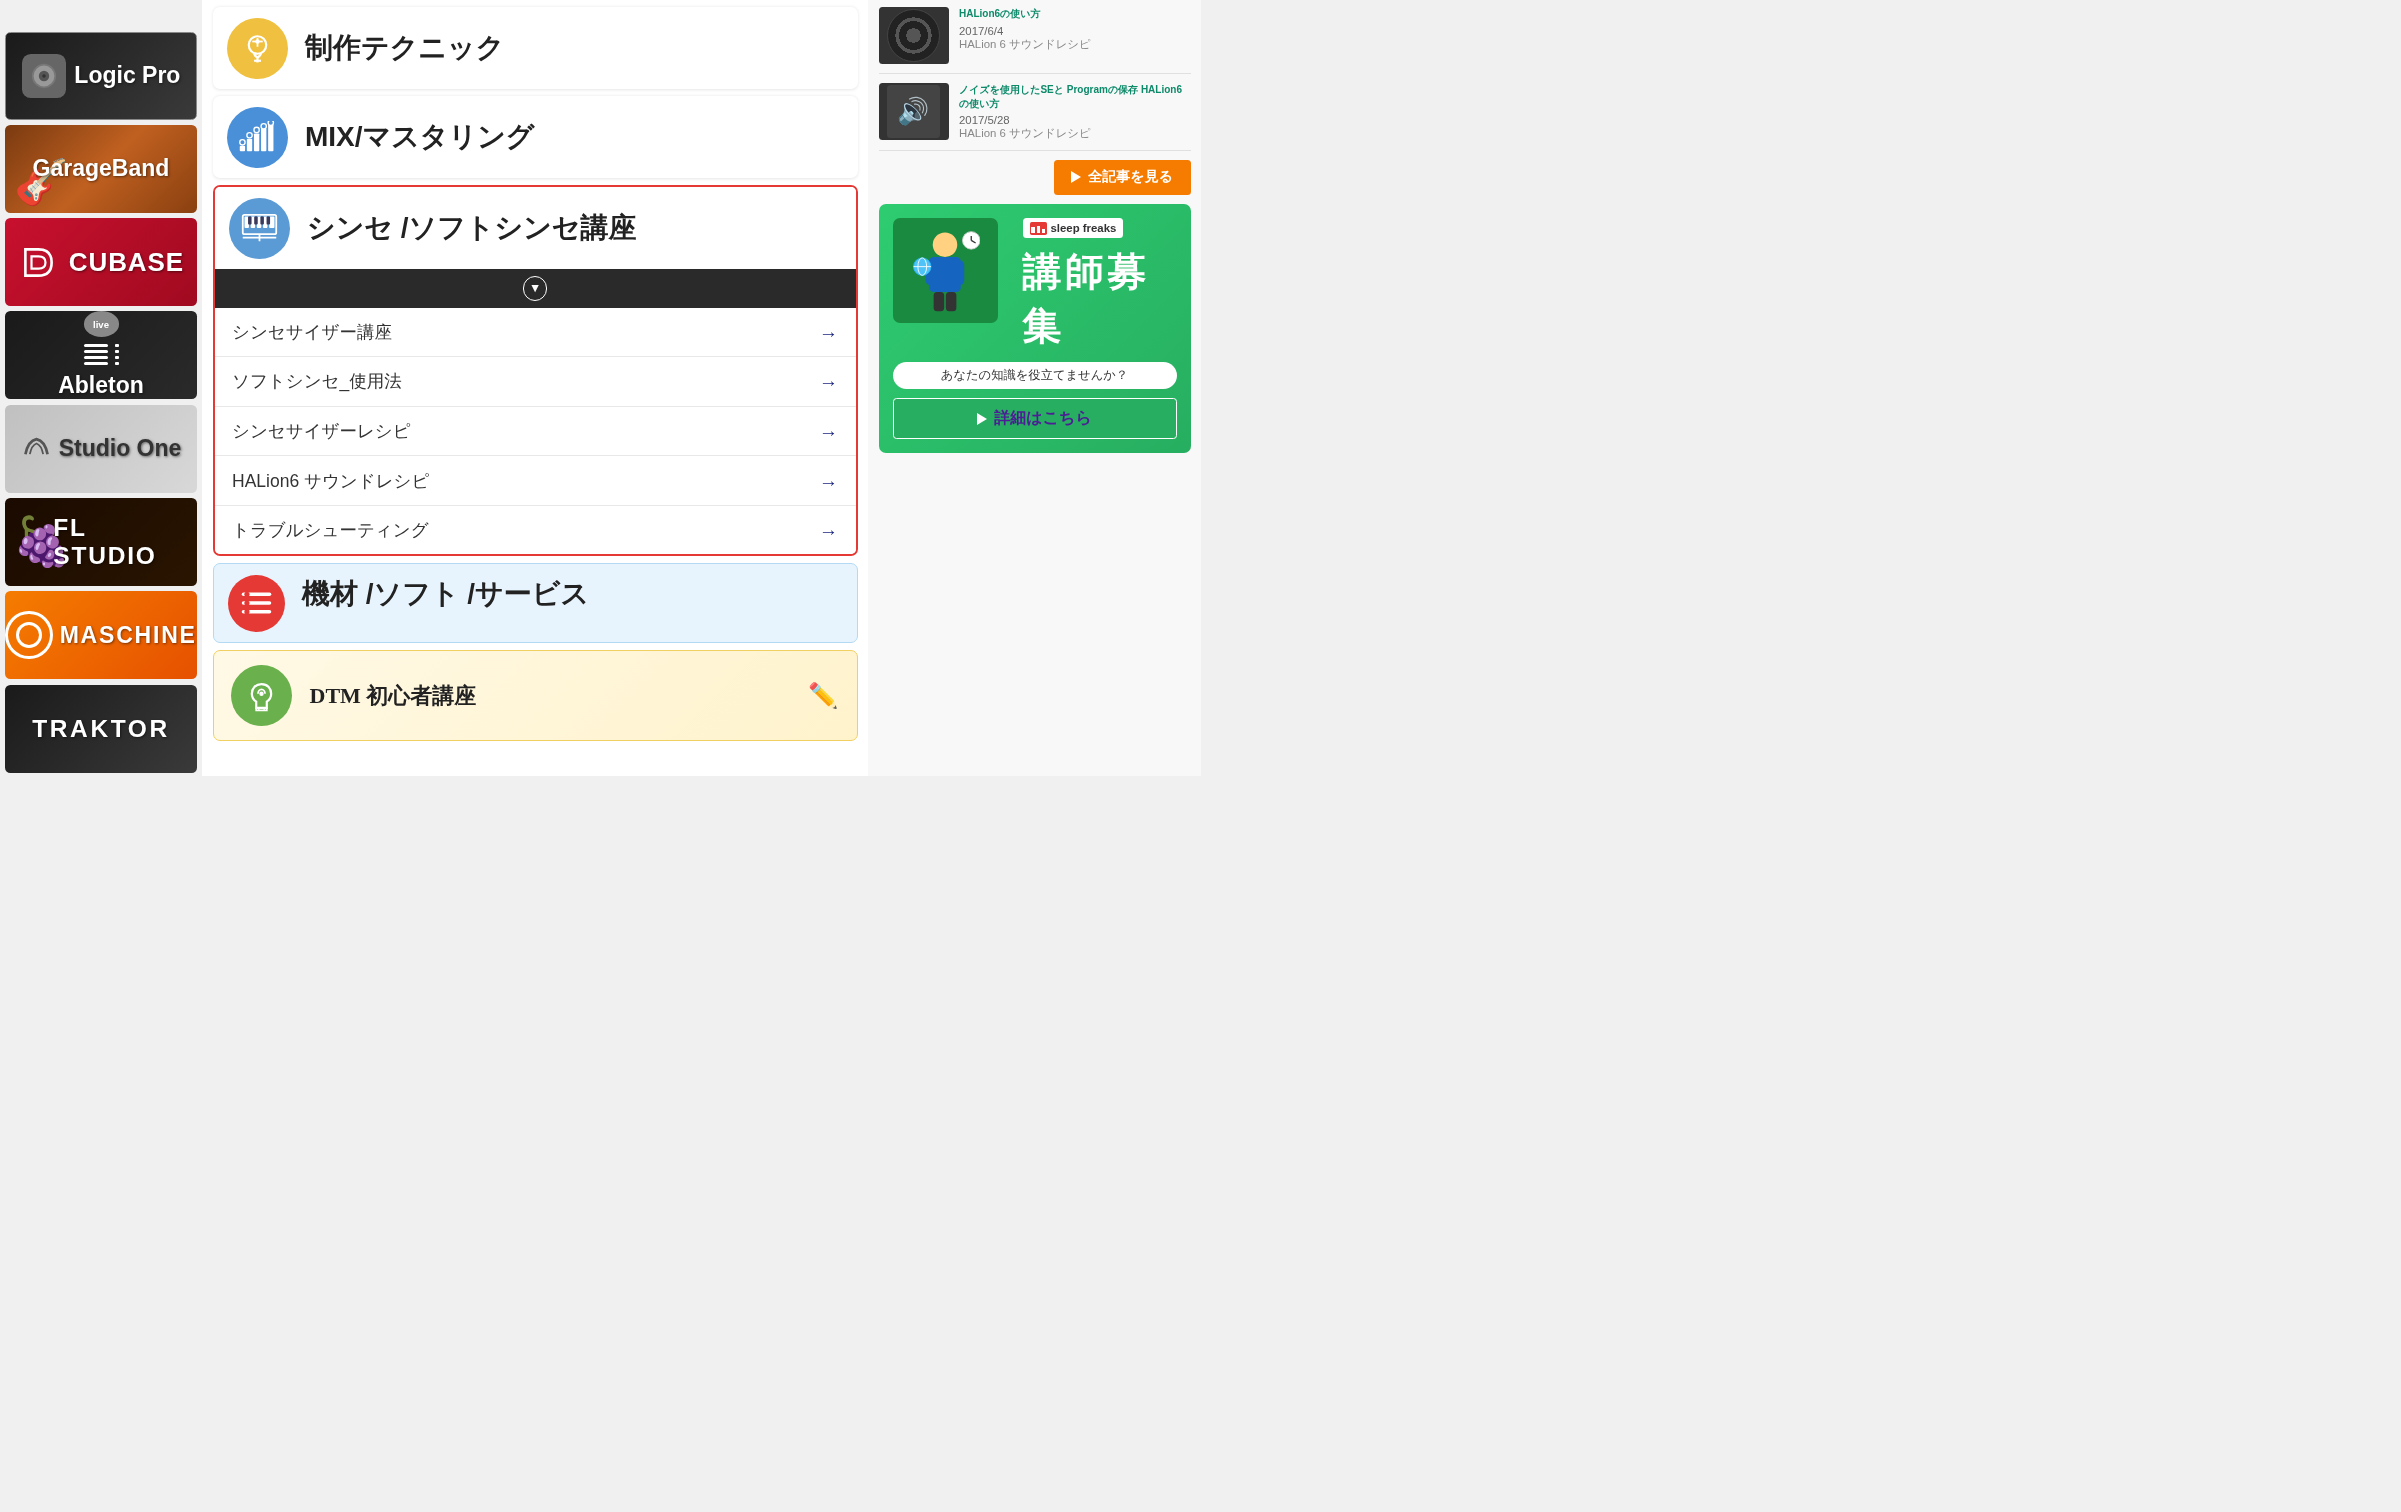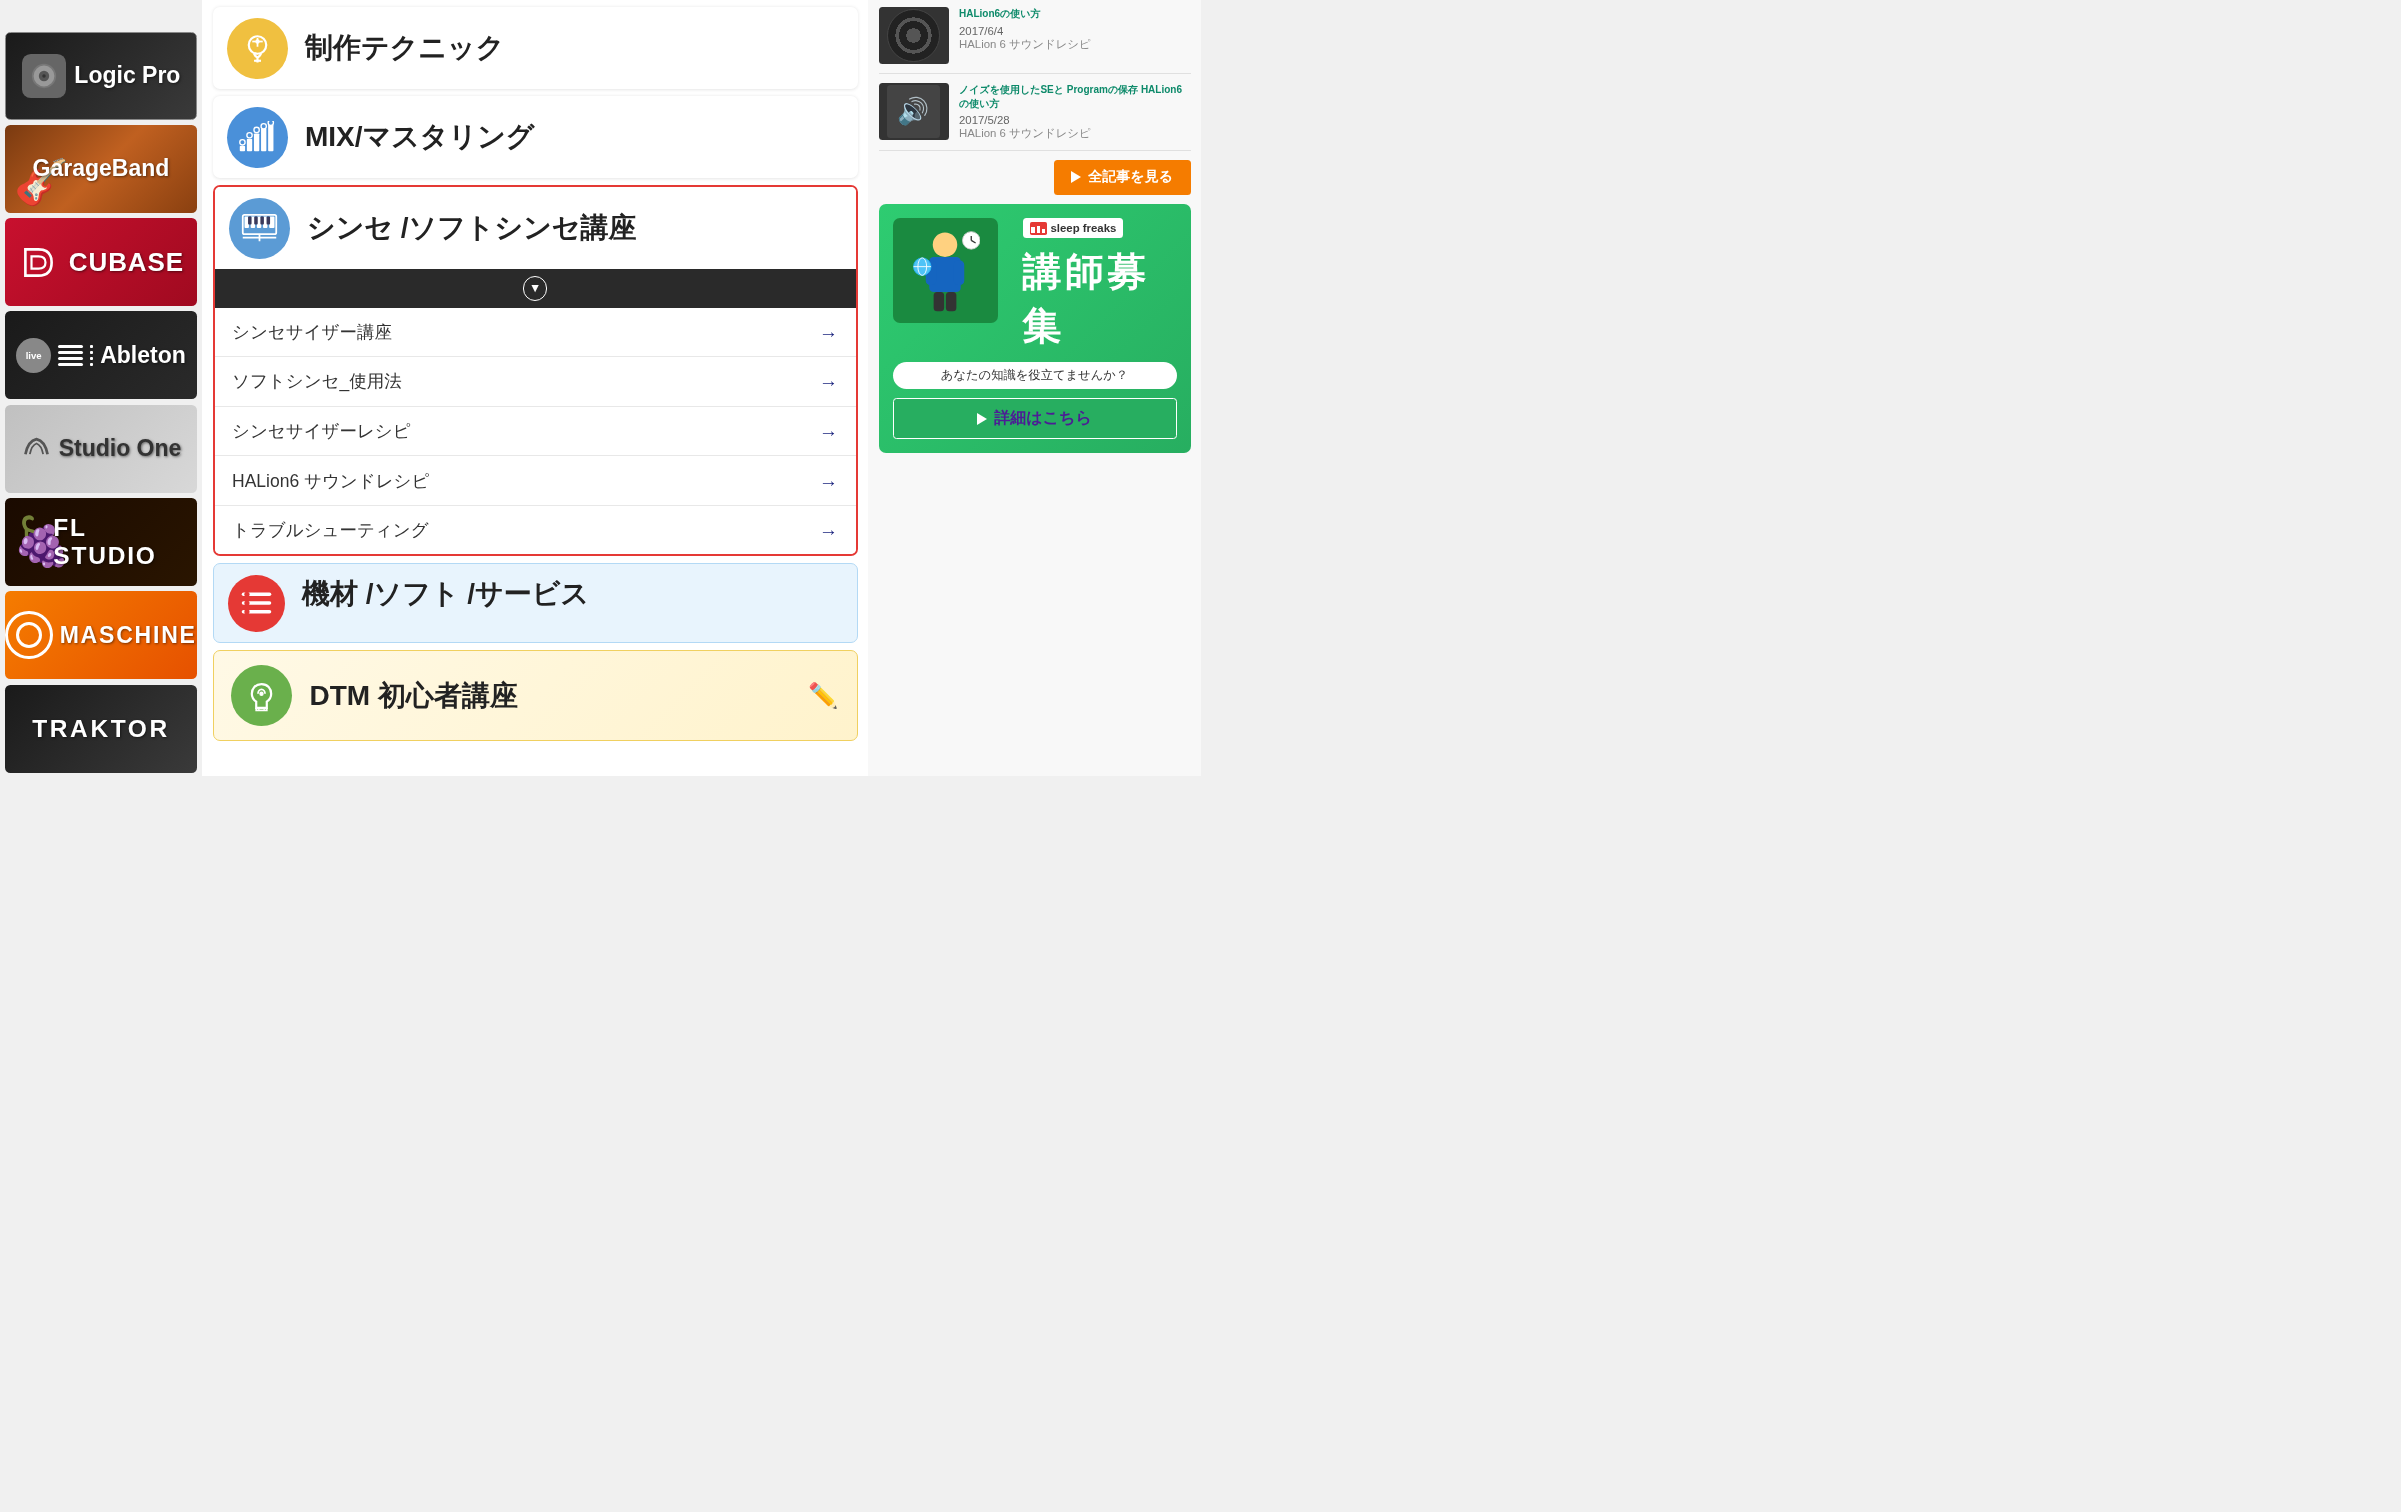--- a/index.html
+++ b/index.html
@@ -215,23 +215,24 @@
     .dtm-card {
       background: linear-gradient(135deg, #fff9e6 0%, #fff3cc 100%);
       border: 0.9px solid #f0d060;
       border-radius: 7px;
       padding: 14px 17.5px;
       display: flex;
       align-items: center;
       gap: 17.5px;
     }
     .dtm-title {
-      font-size: 28px;
+      font-size: 22px;
       font-weight: bold;
       color: #222;
+      font-family: Liberation Serif, serif;
     }
 
     
     .right-sidebar {
       width: 333px;
       background: #f8f8f8;
       padding: 7px 10.5px;
       display: flex;
       flex-direction: column;
       gap: 8.8px;
@@ -400,21 +401,21 @@
   <div class="sidebar-item cubase" style="justify-content: flex-start; padding-left: 14px; gap: 10.5px;">
     <div style="width:39px;height:39px;display:flex;align-items:center;justify-content:center;">
       <svg width="35" height="35" viewBox="0 0 40 40">
         <path d="M5,5 L20,5 Q35,5 35,20 Q35,35 20,35 L5,35 Z" fill="none" stroke="white" stroke-width="3"></path>
         <path d="M12,13 L20,13 Q28,13 28,20 Q28,27 20,27 L12,27 Z" fill="none" stroke="white" stroke-width="2.5"></path>
       </svg>
     </div>
     <span class="sidebar-label" style="font-size: 26px; letter-spacing: 0.9px;">CUBASE</span>
   </div>
 
-  <div class="sidebar-item ableton" style="gap: 7px;">
+  <div class="sidebar-item ableton" style="gap: 7px; flex-direction: column;">
     <div style="background:#888;border-radius:50%;width:35px;height:35px;display:flex;align-items:center;justify-content:center;font-size:9.6px;color:white;font-weight:bold;">live</div>
     <div style="display:flex;gap:3.5px;align-items:center;">
       <div style="display:flex;flex-direction:column;gap:2.6px;">
         <div style="width:24.5px;height:3.5px;background:white;border-radius:1.8px;"></div>
         <div style="width:24.5px;height:3.5px;background:white;border-radius:1.8px;"></div>
         <div style="width:24.5px;height:3.5px;background:white;border-radius:1.8px;"></div>
         <div style="width:24.5px;height:3.5px;background:white;border-radius:1.8px;"></div>
       </div>
       <div style="display:flex;flex-direction:column;gap:2.6px;margin-left:3.5px;">
         <div style="width:3.5px;height:3.5px;background:white;border-radius:0.9px;"></div>

